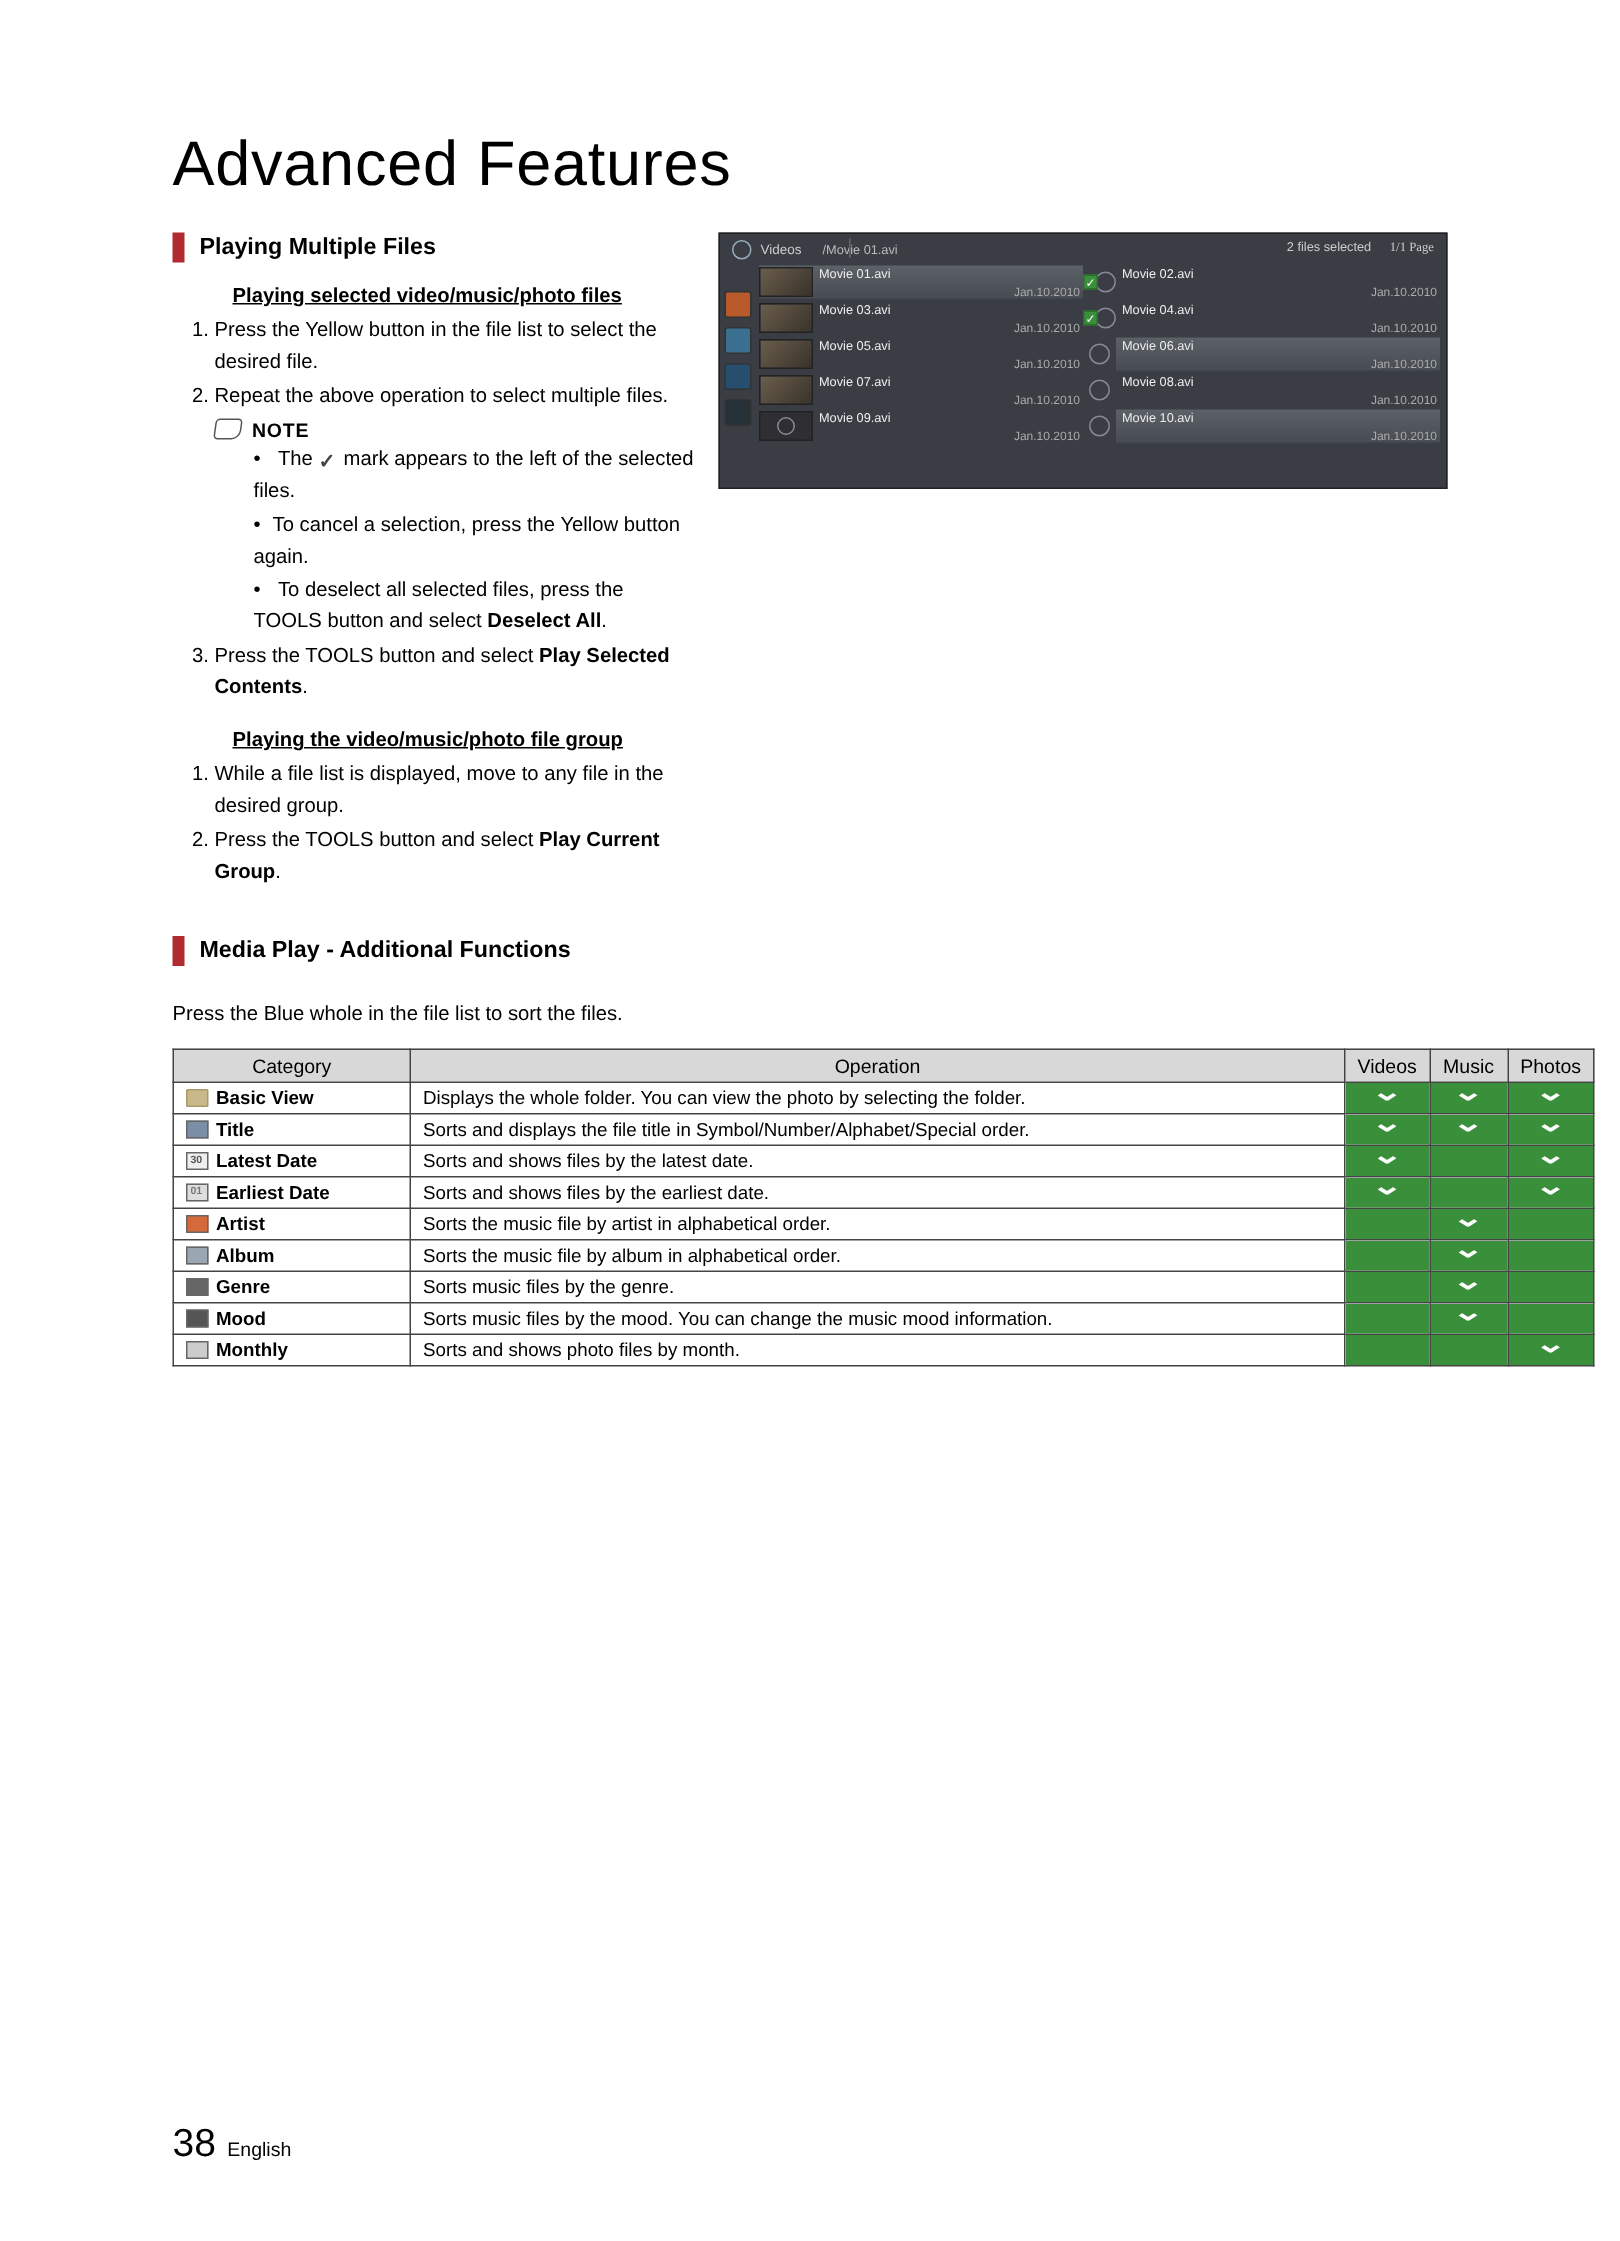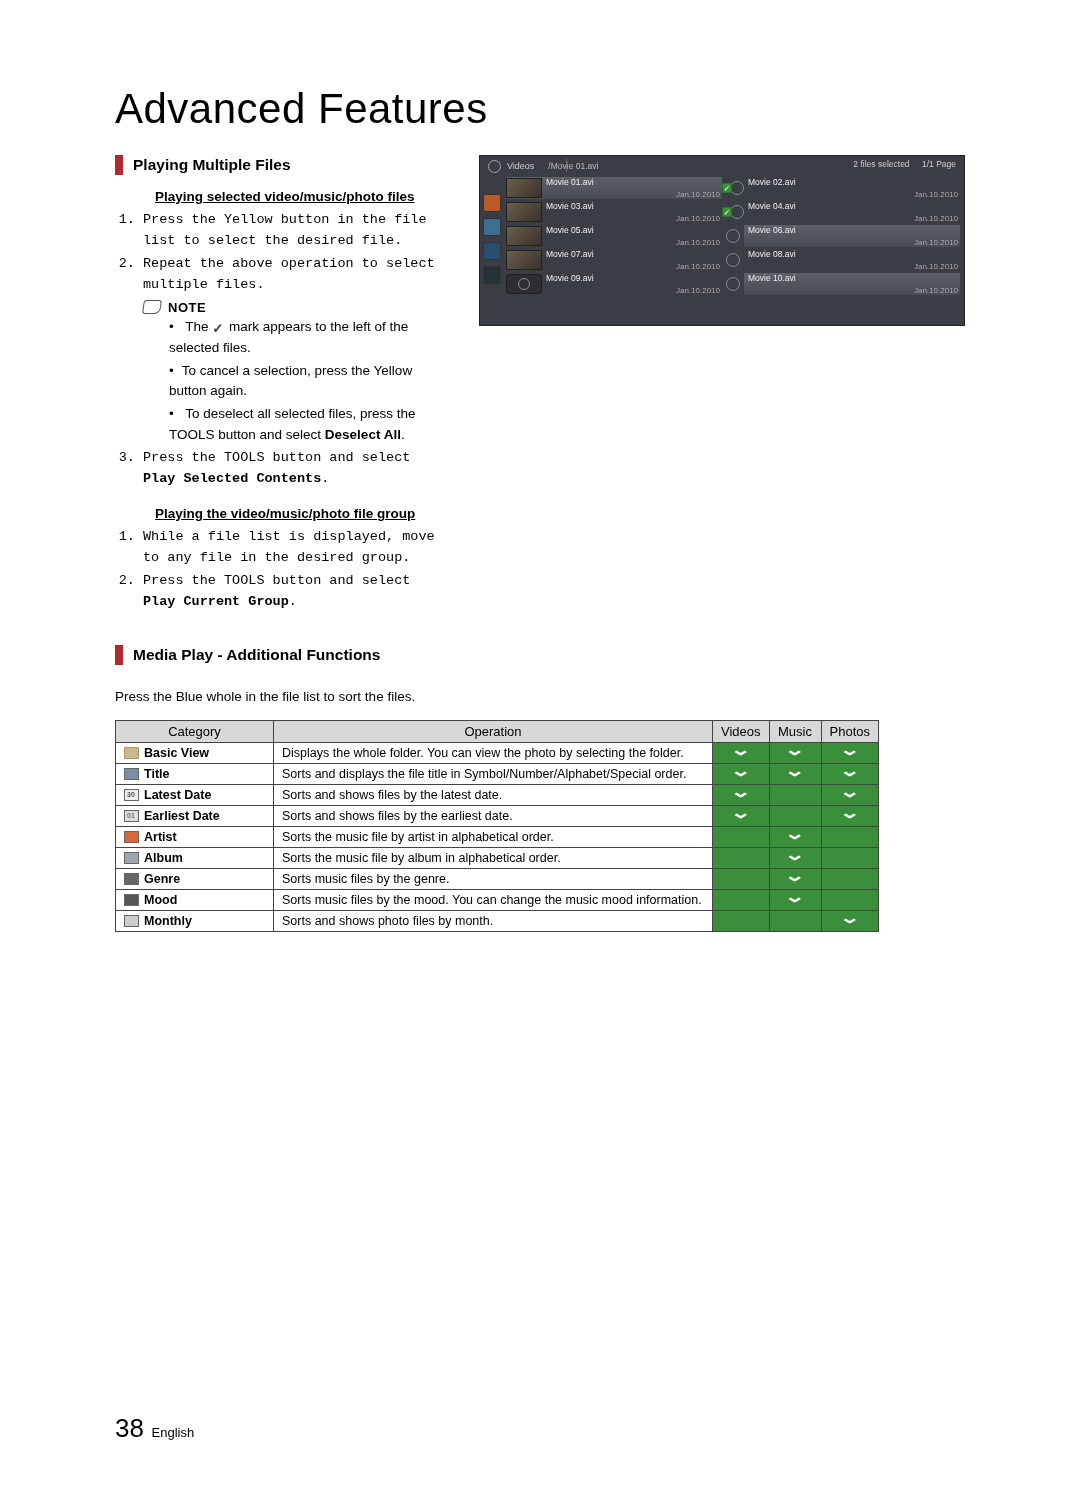--- a/index.html
+++ b/index.html
@@ -1,49 +1,49 @@
 <!DOCTYPE html>
 <html><head>
 <meta charset="utf-8">
 <style>
   * { box-sizing: border-box; margin: 0; padding: 0; }
   html, body { width: 1080px; background: #fff; font-family: Arial, Helvetica, sans-serif; color: #000; }
   .page { width: 1080px; min-height: 1494px; padding: 85px 115px 40px 115px; position: relative; }
   .page-title { font-size: 42px; font-weight: 300; letter-spacing: 0.5px; margin-bottom: 22px; }
-  .two-col { display: flex; gap: 36px; }
+  .two-col { display: flex; gap: 15px; }
   .left-col { flex: 1; }
   .right-col { width: 486px; }
 
   .section-head { display: flex; align-items: center; margin-bottom: 14px; }
   .red-bar { width: 8px; height: 20px; background: #b02a30; margin-right: 10px; }
   .section-head .t { font-size: 15.5px; font-weight: bold; }
 
   .sub-u { font-size: 13.5px; font-weight: bold; text-decoration: underline; margin-bottom: 6px; padding-left: 40px; }
-  ol.num { list-style: decimal; margin-left: 28px; font-size: 13.5px; line-height: 1.55; font-family: Liberation Mono, monospace; }
+  ol.num { list-style: decimal; margin-left: 28px; font-size: 13.5px; line-height: 1.55; }
   ol.num li { margin-bottom: 2px; }
   .note-row { display: flex; align-items: center; margin: 4px 0 2px 28px; }
   .note-ico { width: 18px; height: 14px; border: 1.5px solid #555; border-radius: 3px 3px 6px 3px; transform: skewX(-8deg); margin-right: 7px; }
   .note-label { font-size: 13px; font-weight: bold; letter-spacing: 0.5px; }
   ul.bullets { list-style: none; margin-left: 54px; font-size: 13.5px; line-height: 1.55; }
   ul.bullets li::before { content: "•"; margin-right: 8px; }
   ul.bullets li { margin-bottom: 2px; }
   .check-inline { display: inline-block; width: 13px; height: 13px; vertical-align: -2px; }
   .check-inline::before { content: "✓"; font-weight: bold; color: #444; }
 
   .sec2 { margin-top: 30px; }
   .sec2 .section-head { margin-bottom: 24px; }
   .sort-intro { font-size: 13.5px; margin-bottom: 8px; }
 
   
   .shot { width: 486px; height: 171px; background: #3a3e44; border: 1px solid #222; position: relative; font-size: 10px; color: #ddd; overflow: hidden; }
   .shot-top { height: 20px; display: flex; align-items: center; padding: 0 8px; position: relative; font-size: 9px; color: #ccc; }
   .shot-top .gear { width: 13px; height: 13px; border: 1px solid #9ab; border-radius: 50%; margin-right: 6px; }
   .shot-sep { position: absolute; left: 86px; top: 3px; height: 13px; width: 1px; background: #666; }
   .shot-right { position: absolute; right: 8px; top: 3px; font-size: 8.5px; color: #ccc; }
-  .shot-right span + span { margin-left: 10px; }
+  .shot-right span + span { margin-left: 10px; font-family: Liberation Serif, serif; }
   .shot-side { position: absolute; left: 0; top: 38px; width: 24px; }
   .side-ico { width: 18px; height: 18px; margin: 0 auto 6px; background: #5a4d3e; border: 1px solid #333; border-radius: 2px; }
   .side-ico.a { background: #b85a2a; }
   .side-ico.b { background: #3a6f8f; }
   .side-ico.c { background: #274d6f; }
   .side-ico.d { background: #263238; }
   .grid-area { position: absolute; left: 26px; right: 4px; top: 20px; bottom: 20px; display: grid; grid-template-columns: 1fr 22px 1fr; grid-auto-rows: 24px; align-items: center; }
   .tile { display: flex; align-items: center; height: 22px; overflow: hidden; }
   .thumb { width: 36px; height: 20px; background: linear-gradient(135deg,#6a5d4c,#3a332a); border: 1px solid #222; flex: none; }
   .thumb.play { background: #2f2f33; display: flex; align-items: center; justify-content: center; }
@@ -59,21 +59,21 @@
   .usb { width: 10px; height: 7px; background: #c33; margin-right: 4px; }
   .sum { font-size: 8.5px; margin-right: 8px; }
   .kA { background: #c33; color: #fff; font-size: 8px; padding: 0 2px; border-radius: 1px; margin-right: 3px; }
   .foot-right { margin-left: auto; display: flex; gap: 6px; align-items: center; }
   .kC { background: #cc3; color: #333; font-size: 8px; padding: 0 2px; }
   .kD { background: #36c; color: #fff; font-size: 8px; padding: 0 2px; }
   .kT { width: 9px; height: 8px; border: 1px solid #889; display: inline-block; }
   .foot-item { display: inline-flex; align-items: center; gap: 3px; font-size: 8.5px; }
 
   
-  table.sort { width: 764px; border-collapse: collapse; font-size: 12.5px; margin-top: 16px; }
+  table.sort { width: 948px; border-collapse: collapse; font-size: 12.5px; margin-top: 16px; }
   table.sort th, table.sort td { border: 1px solid #444; padding: 3px 8px; vertical-align: middle; }
   table.sort th { background: #d8d8d8; font-weight: normal; text-align: center; height: 22px; font-size: 13px; }
   table.sort th.cat { width: 158px; }
   table.sort th.op { }
   table.sort th.v, table.sort th.m, table.sort th.p { width: 52px; }
   .cat-cell { font-weight: bold; }
   .cat-ico { display: inline-block; width: 15px; height: 12px; vertical-align: -2px; margin-right: 5px; background: #888; border: 1px solid #666; }
   .ci-folder { background: #c9b98a; border-color: #a8986a; border-radius: 1px; }
   .ci-title  { background: #7a8fa6; }
   .ci-pref   { background: #d48a3a; }

